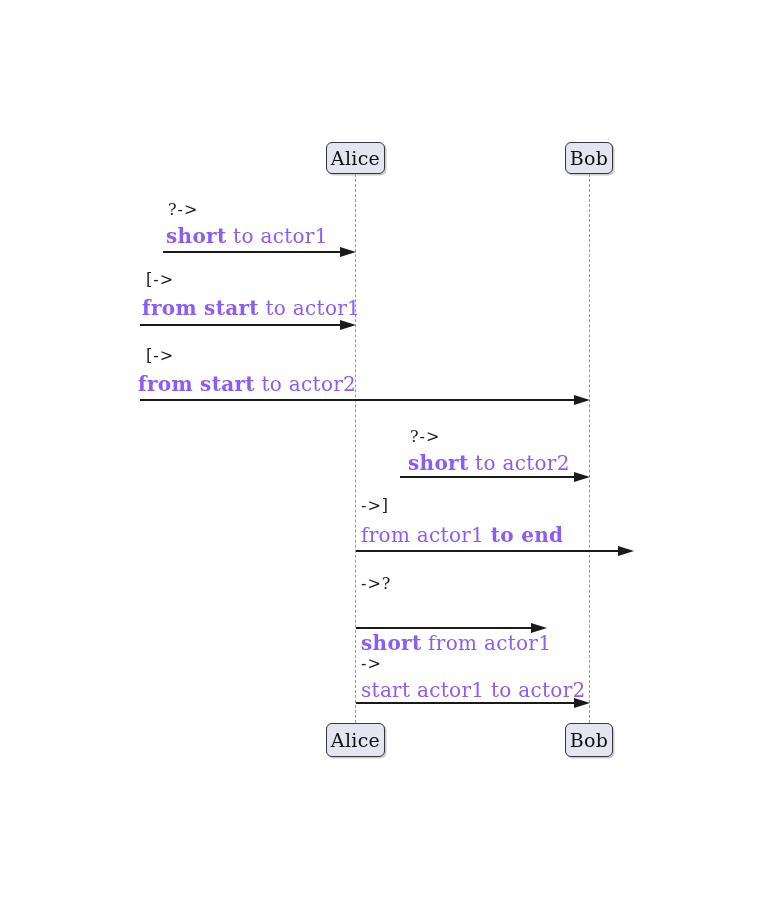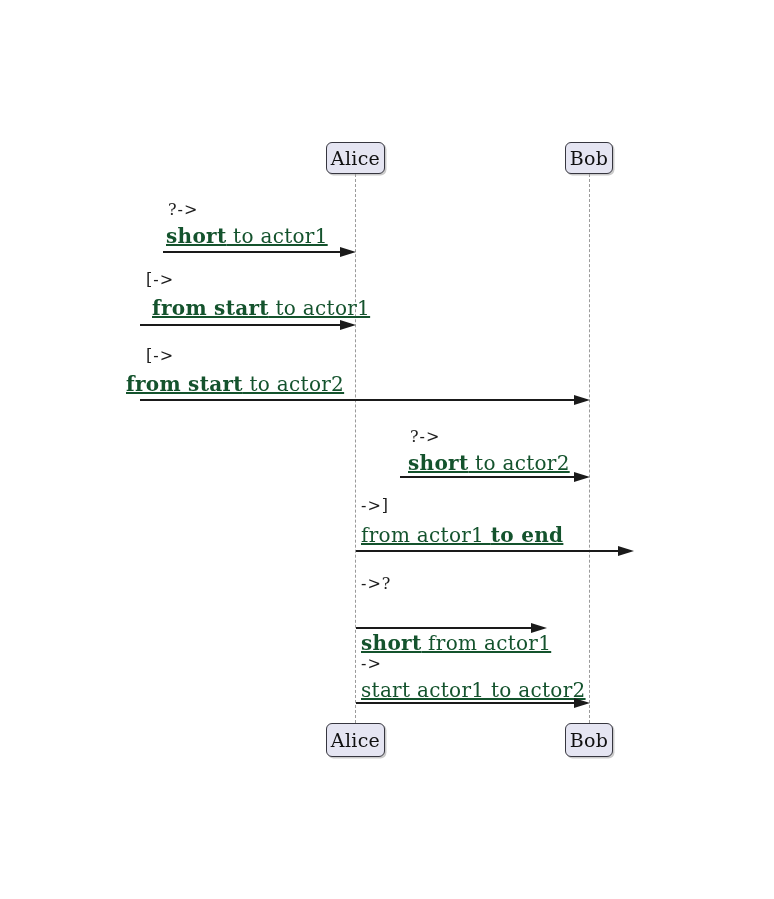--- a/index.html
+++ b/index.html
@@ -35,24 +35,23 @@
   #bob-bottom  {left:565px;top:723px;width:48px;height:34px;}
 
   .msg-op{
     position:absolute;
     font-size:16px;color:#1c1c1c;
     letter-spacing:1px;
     white-space:pre;
   }
   .msg-label{
     position:absolute;
-    font-size:20px;color:#14532d;
+    font-size:20px;color:#8b5cf6;
     letter-spacing:0.3px;
     white-space:pre;
-    text-decoration:underline;
   }
   .msg-label .b{font-weight:bold;}
   .arrow{position:absolute;height:10px;}
   .arrow .line{
     position:absolute;left:0;right:3px;top:4.2px;height:1.6px;
     background:var(--arrow,#1a1a1a);
   }
   .arrow .head{
     position:absolute;right:0;top:0;width:0;height:0;
     border-left:16px solid var(--arrow,#1a1a1a);
@@ -74,27 +73,27 @@
   <div class="pbox" id="bob-bottom">Bob</div>
 
   <div id="messages">
       <div class="msg-op" style="left: 168px; top: 200px;">?-&gt;</div>
       <div class="msg-label" style="left: 166px; top: 224px;"><span></span><span class="b">short</span><span> to actor1</span></div>
       <div class="arrow" style="left: 163px; top: 247px; width: 193px;">
         <i class="line"></i>
         <i class="head"></i>
       </div>
       <div class="msg-op" style="left: 146px; top: 270px;">[-&gt;</div>
-      <div class="msg-label" style="left: 152px; top: 296px;"><span></span><span class="b">from start</span><span> to actor1</span></div>
+      <div class="msg-label" style="left: 142px; top: 296px;"><span></span><span class="b">from start</span><span> to actor1</span></div>
       <div class="arrow" style="left: 140px; top: 320px; width: 216px;">
         <i class="line"></i>
         <i class="head"></i>
       </div>
       <div class="msg-op" style="left: 146px; top: 346px;">[-&gt;</div>
-      <div class="msg-label" style="left: 126px; top: 372px;"><span></span><span class="b">from start</span><span> to actor2</span></div>
+      <div class="msg-label" style="left: 138px; top: 372px;"><span></span><span class="b">from start</span><span> to actor2</span></div>
       <div class="arrow" style="left: 140px; top: 395px; width: 450px;">
         <i class="line"></i>
         <i class="head"></i>
       </div>
       <div class="msg-op" style="left: 410px; top: 427px;">?-&gt;</div>
       <div class="msg-label" style="left: 408px; top: 451px;"><span></span><span class="b">short</span><span> to actor2</span></div>
       <div class="arrow" style="left: 400px; top: 472px; width: 190px;">
         <i class="line"></i>
         <i class="head"></i>
       </div>

